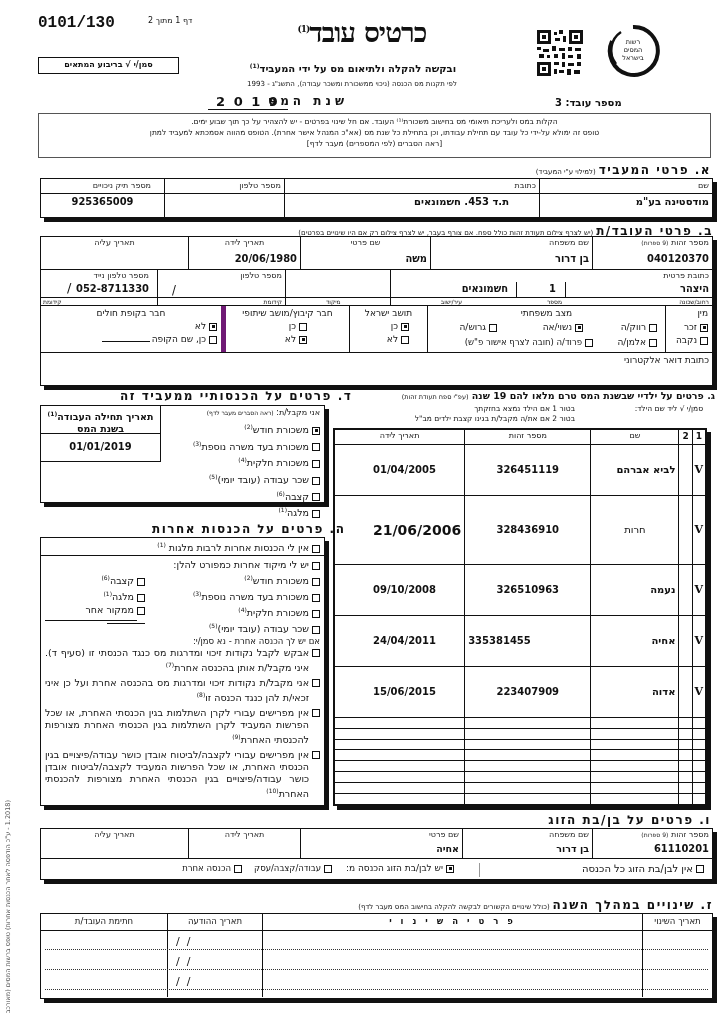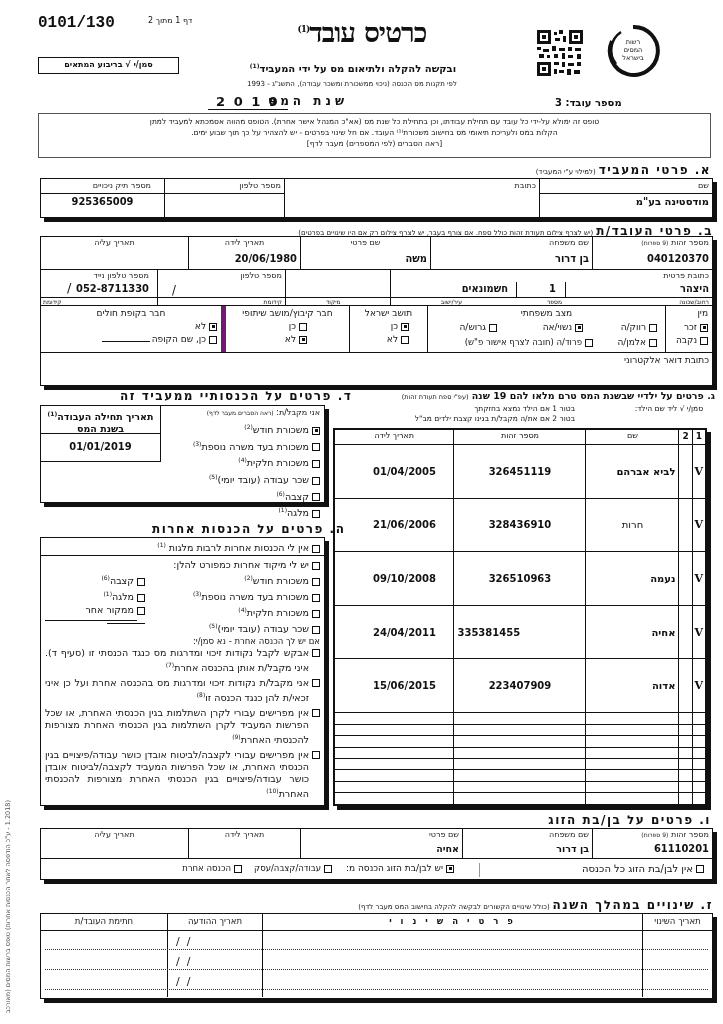--- a/index.html
+++ b/index.html
@@ -86,36 +86,37 @@
     <path d="M10 40 A22 22 0 0 1 15 8" fill="none" stroke="#111" stroke-width="2.5"></path>
   </svg>
   <div class="abs rtl" style="left:8px;top:14px;width:38px;text-align:center;font-size:6.5px;line-height:8px">
     <div>רשות</div>
     <div>המסים</div>
     <div>בישראל</div>
   </div>
 </div>
 
 <div class="abs rtl" style="left:38px;top:113px;width:673px;height:45px;border:1px solid #555;text-align:center;font-size:7.5px;line-height:11px;padding-top:2px">
+  <div>הקלות במס ולעריכת תיאומי מס בחישוב משכורת⁽¹⁾ העובד. אם חל שינוי בפרטים - יש להצהיר על כך תוך שבוע ימים.</div>
   <div>טופס זה ימולא על-ידי כל עובד עם תחילת עבודתו, וכן בתחילת כל שנת מס (אא"כ המנהל אישר אחרת). הטופס מהווה אסמכתא למעביד למתן</div>
-  <div>הקלות במס ולעריכת תיאומי מס בחישוב משכורת⁽¹⁾ העובד. אם חל שינוי בפרטים - יש להצהיר על כך תוך שבוע ימים.</div>
   <div>[ראה הסברים (לפי המספרים) מעבר לדף]</div>
 </div>
 
 <div class="abs rtl" style="right:12px;top:163px">
   <span class="sectitle">א. פרטי המעביד</span>
   <span class="secsub">(למילוי ע"י המעביד)</span>
 </div>
 <div class="abs box shadow rtl" style="left:40px;top:178px;width:673px;height:40px;display:flex">
   <div style="width:173px;border-left:1px solid #111;padding:2px 3px">
     <div class="lbl">שם</div>
     <div style="border-top:1px solid #111;margin:3px -3px 0;padding:2px 3px;font-size:10px;font-weight:bold">מודסטינה בע"מ</div>
   </div>
   <div style="width:255px;border-left:1px solid #111;padding:2px 3px">
     <div class="lbl">כתובת</div>
+    <div style="border-top:1px solid #111;margin:3px -3px 0;padding:2px 30px;font-size:10px;font-weight:bold">ת.ד 453.  חשמונאים</div>
   </div>
   <div style="width:120px;border-left:1px solid #111;padding:2px 3px">
     <div class="lbl">מספר טלפון</div>
     <div style="border-top:1px solid #111;margin:3px -3px 0;padding:2px 3px;height:15px"></div>
   </div>
   <div style="flex:1;padding:2px 3px">
     <div class="lbl" style="padding-right:10px">מספר תיק ניכויים</div>
     <div class="val" style="border-top:1px solid #111;margin:3px -3px 0;padding:1px 0;text-align:center;direction:ltr">925365009</div>
   </div>
 </div>
@@ -266,21 +267,21 @@
           <td class="cell" style="vertical-align: middle; font-family: &quot;DejaVu Serif&quot;, serif; font-weight: bold; font-size: 11px; text-align: center; padding: 0px;"></td>
           <td class="cell" style="vertical-align: middle; font-weight: bold; font-size: 10px; text-align: right;">לביא אברהם</td>
           <td class="cell" style="vertical-align: middle; font-weight: bold; font-size: 10px; text-align: center; direction: ltr;">326451119</td>
           <td class="cell" style="vertical-align: middle; font-weight: bold; font-size: 10px; text-align: left; direction: ltr; padding-left: 38px;">01/04/2005</td>
         </tr>
         <tr>
           <td class="cell" style="vertical-align: middle; font-family: &quot;DejaVu Serif&quot;, serif; font-weight: bold; font-size: 11px; text-align: center; padding: 0px;">V</td>
           <td class="cell" style="vertical-align: middle; font-family: &quot;DejaVu Serif&quot;, serif; font-weight: bold; font-size: 11px; text-align: center; padding: 0px;"></td>
           <td class="cell" style="vertical-align: middle; font-weight: normal; font-size: 10px; text-align: center;">חרות</td>
           <td class="cell" style="vertical-align: middle; font-weight: bold; font-size: 10px; text-align: center; direction: ltr;">328436910</td>
-          <td class="cell" style="vertical-align: middle; font-weight: bold; font-size: 10px; text-align: left; direction: ltr; padding-left: 38px;">21/06/2006</td>
+          <td class="cell" style="vertical-align: middle; font-weight: bold; font-size: 14px; text-align: left; direction: ltr; padding-left: 38px;">21/06/2006</td>
         </tr>
         <tr>
           <td class="cell" style="vertical-align: middle; font-family: &quot;DejaVu Serif&quot;, serif; font-weight: bold; font-size: 11px; text-align: center; padding: 0px;">V</td>
           <td class="cell" style="vertical-align: middle; font-family: &quot;DejaVu Serif&quot;, serif; font-weight: bold; font-size: 11px; text-align: center; padding: 0px;"></td>
           <td class="cell" style="vertical-align: middle; font-weight: bold; font-size: 10px; text-align: right;">נעמה</td>
           <td class="cell" style="vertical-align: middle; font-weight: bold; font-size: 10px; text-align: center; direction: ltr;">326510963</td>
           <td class="cell" style="vertical-align: middle; font-weight: bold; font-size: 10px; text-align: left; direction: ltr; padding-left: 38px;">09/10/2008</td>
         </tr>
         <tr>
           <td class="cell" style="vertical-align: middle; font-family: &quot;DejaVu Serif&quot;, serif; font-weight: bold; font-size: 11px; text-align: center; padding: 0px;">V</td>

